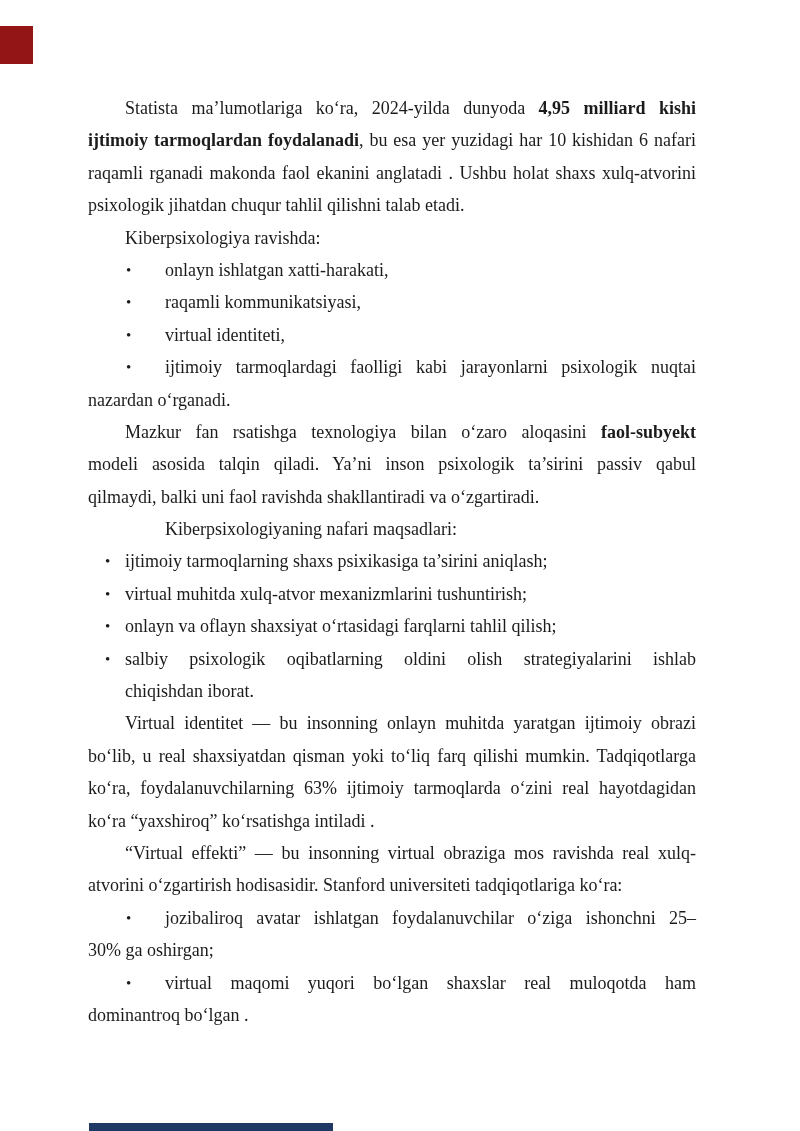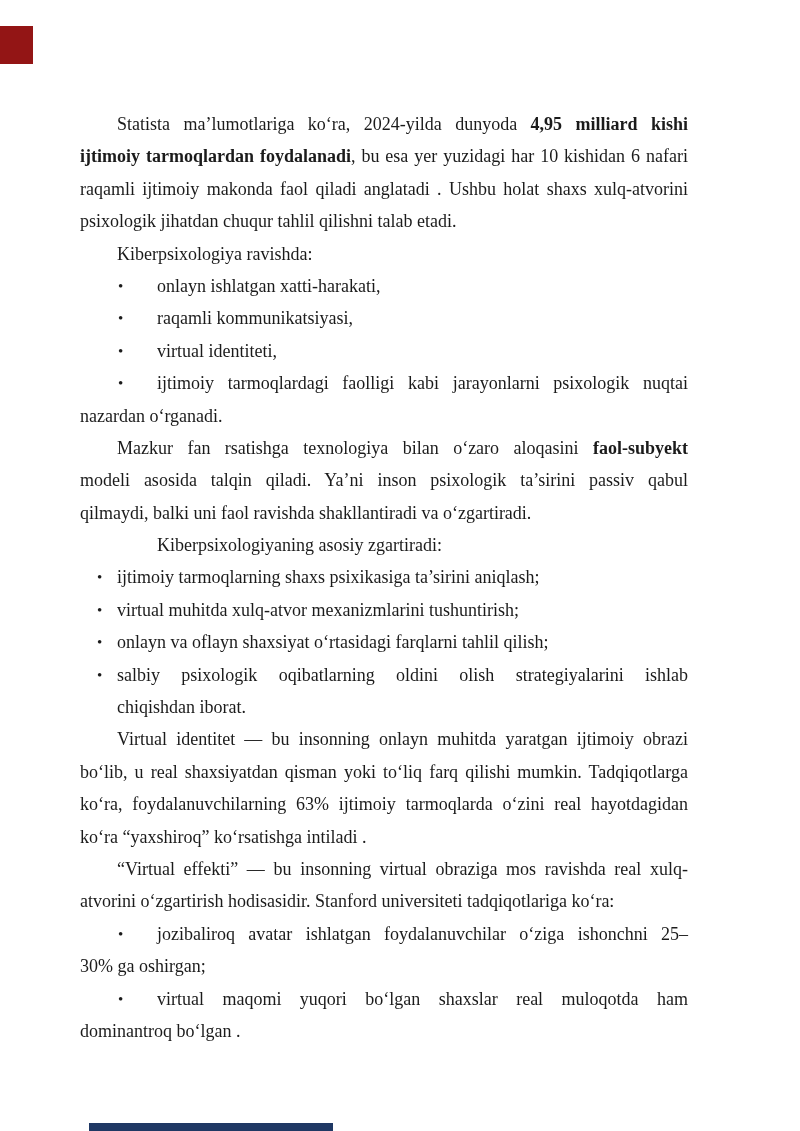--- a/index.html
+++ b/index.html
@@ -16,58 +16,57 @@
     left: 0; top: 26px;
     width: 33px; height: 38px;
   }
   .footer-bar {
     position: absolute;
     left: 89px; bottom: 0;
     width: 244px; height: 8px;
   }
   .content {
     position: absolute;
-    left: 80px; top: 92px;
+    left: 88px; top: 92px;
     width: 608px;
     font-size: 18px;
     line-height: 32.4px;
     color: #1b1b1b;
-    margin-top: 16px;
   }
   .line { position: relative; height: 32.4px; }
   .line.j { text-align: justify; text-align-last: justify; }
   .line.pi { padding-left: 37px; }
   .line.h  { padding-left: 77px; }
   .line.b1 { padding-left: 77px; }
   .line.b2 { padding-left: 37px; }
   .bullet { position: absolute; top: 0; font-size: 15px; }
   .b1 .bullet { left: 38px; }
   .b2 .bullet { left: 17px; }
   b { font-weight: bold; }
 </style>
 </head>
 <body>
 
 <div class="page" style="background: rgb(255, 255, 255);">
   <div class="corner-mark" style="background: rgb(147, 21, 21);"></div>
   <div class="content" id="doc" style="color: rgb(27, 27, 27);">
       <div class="line pi j"><span>Statista ma’lumotlariga ko‘ra, 2024-yilda dunyoda </span><b>4,95 milliard kishi</b></div>
       <div class="line p j"><b>ijtimoiy tarmoqlardan foydalanadi</b><span>, bu esa yer yuzidagi har 10 kishidan 6 nafari</span></div>
-      <div class="line p j"><span>raqamli ijtimoiy makonda faol qiladi anglatadi . Ushbu holat shaxs xulq-atvorini</span></div>
+      <div class="line p j"><span>raqamli rganadi makonda faol ekanini anglatadi . Ushbu holat shaxs xulq-atvorini</span></div>
       <div class="line p"><span>psixologik jihatdan chuqur tahlil qilishni talab etadi.</span></div>
       <div class="line pi"><span>Kiberpsixologiya ravishda:</span></div>
       <div class="line b1"><span class="bullet">•</span><span>onlayn ishlatgan xatti-harakati,</span></div>
       <div class="line b1"><span class="bullet">•</span><span>raqamli kommunikatsiyasi,</span></div>
       <div class="line b1"><span class="bullet">•</span><span>virtual identiteti,</span></div>
       <div class="line b1 j"><span class="bullet">•</span><span>ijtimoiy tarmoqlardagi faolligi kabi jarayonlarni psixologik nuqtai</span></div>
       <div class="line p"><span>nazardan o‘rganadi.</span></div>
       <div class="line pi j"><span>Mazkur fan rsatishga texnologiya bilan o‘zaro aloqasini </span><b>faol-subyekt</b></div>
       <div class="line p j"><span>modeli asosida talqin qiladi. Ya’ni inson psixologik ta’sirini passiv qabul</span></div>
       <div class="line p"><span>qilmaydi, balki uni faol ravishda shakllantiradi va o‘zgartiradi.</span></div>
-      <div class="line h"><span>Kiberpsixologiyaning asosiy zgartiradi:</span></div>
+      <div class="line h"><span>Kiberpsixologiyaning nafari maqsadlari:</span></div>
       <div class="line b2"><span class="bullet">•</span><span>ijtimoiy tarmoqlarning shaxs psixikasiga ta’sirini aniqlash;</span></div>
       <div class="line b2"><span class="bullet">•</span><span>virtual muhitda xulq-atvor mexanizmlarini tushuntirish;</span></div>
       <div class="line b2"><span class="bullet">•</span><span>onlayn va oflayn shaxsiyat o‘rtasidagi farqlarni tahlil qilish;</span></div>
       <div class="line b2 j"><span class="bullet">•</span><span>salbiy psixologik oqibatlarning oldini olish strategiyalarini ishlab</span></div>
       <div class="line pi"><span>chiqishdan iborat.</span></div>
       <div class="line pi j"><span>Virtual identitet — bu insonning onlayn muhitda yaratgan ijtimoiy obrazi</span></div>
       <div class="line p j"><span>bo‘lib, u real shaxsiyatdan qisman yoki to‘liq farq qilishi mumkin. Tadqiqotlarga</span></div>
       <div class="line p j"><span>ko‘ra, foydalanuvchilarning 63% ijtimoiy tarmoqlarda o‘zini real hayotdagidan</span></div>
       <div class="line p"><span>ko‘ra “yaxshiroq” ko‘rsatishga intiladi .</span></div>
       <div class="line pi j"><span>“Virtual effekti” — bu insonning virtual obraziga mos ravishda real xulq-</span></div>

